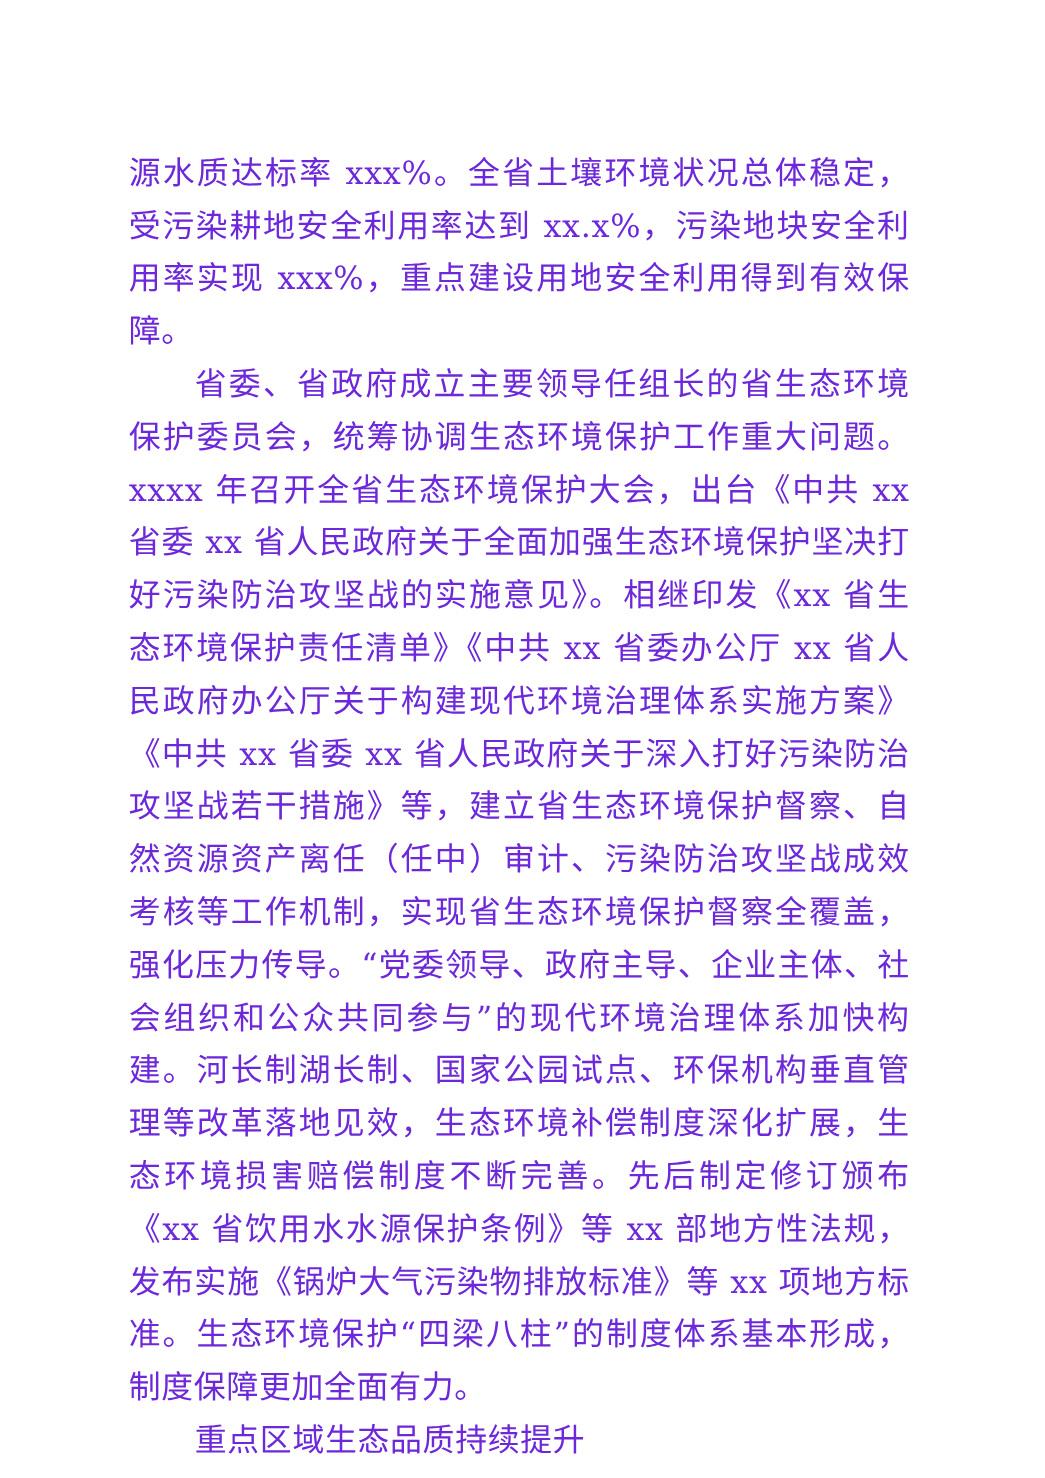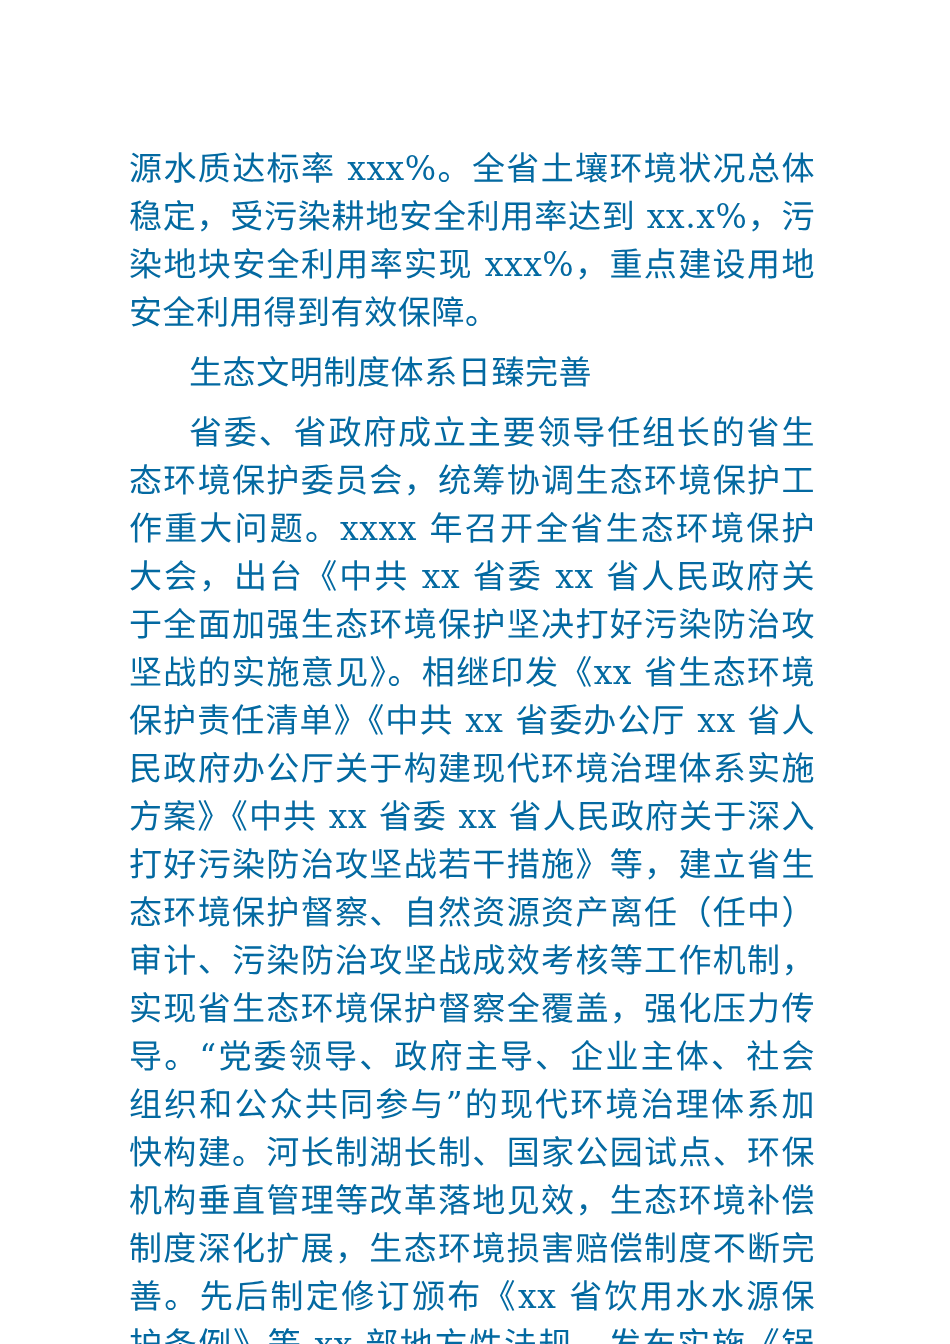--- a/index.html
+++ b/index.html
@@ -25,25 +25,25 @@
   }
 
   #doc-body {
     position: absolute;
     left: 117px;
     top: 133px;
     width: 710px;
   }
 
   .para {
-    margin: 12px;
+    margin: 0;
     padding: 0;
-    font-size: 33px;
+    font-size: 29px;
     line-height: 48px;
-    color: #0369a1;
+    color: #6d28d9;
     text-align: justify;
     text-justify: inter-ideograph;
     letter-spacing: 0.6px;
     font-family: "DejaVu Serif", "Liberation Serif", serif;
     font-weight: 400;
     -webkit-font-smoothing: antialiased;
   }
 
   
   .para.cont {
@@ -63,21 +63,20 @@
 </style>
 </head>
 <body>
 
 <div id="page">
 
   <div id="doc-body">
 
     <p class="para cont">源水质达标率 xxx%。全省土壤环境状况总体稳定，受污染耕地安全利用率达到 xx.x%，污染地块安全利用率实现 xxx%，重点建设用地安全利用得到有效保障。</p>
 
-    <p class="para heading">生态文明制度体系日臻完善</p>
 
     <p class="para indent">省委、省政府成立主要领导任组长的省生态环境保护委员会，统筹协调生态环境保护工作重大问题。xxxx 年召开全省生态环境保护大会，出台《中共 xx 省委 xx 省人民政府关于全面加强生态环境保护坚决打好污染防治攻坚战的实施意见》。相继印发《xx 省生态环境保护责任清单》《中共 xx 省委办公厅 xx 省人民政府办公厅关于构建现代环境治理体系实施方案》《中共 xx 省委 xx 省人民政府关于深入打好污染防治攻坚战若干措施》等，建立省生态环境保护督察、自然资源资产离任（任中）审计、污染防治攻坚战成效考核等工作机制，实现省生态环境保护督察全覆盖，强化压力传导。“党委领导、政府主导、企业主体、社会组织和公众共同参与”的现代环境治理体系加快构建。河长制湖长制、国家公园试点、环保机构垂直管理等改革落地见效，生态环境补偿制度深化扩展，生态环境损害赔偿制度不断完善。先后制定修订颁布《xx 省饮用水水源保护条例》等 xx 部地方性法规，发布实施《锅炉大气污染物排放标准》等 xx 项地方标准。生态环境保护“四梁八柱”的制度体系基本形成，制度保障更加全面有力。</p>
 
     <p class="para heading">重点区域生态品质持续提升</p>
 
   </div>
 
 </div>
 
 </body></html>

